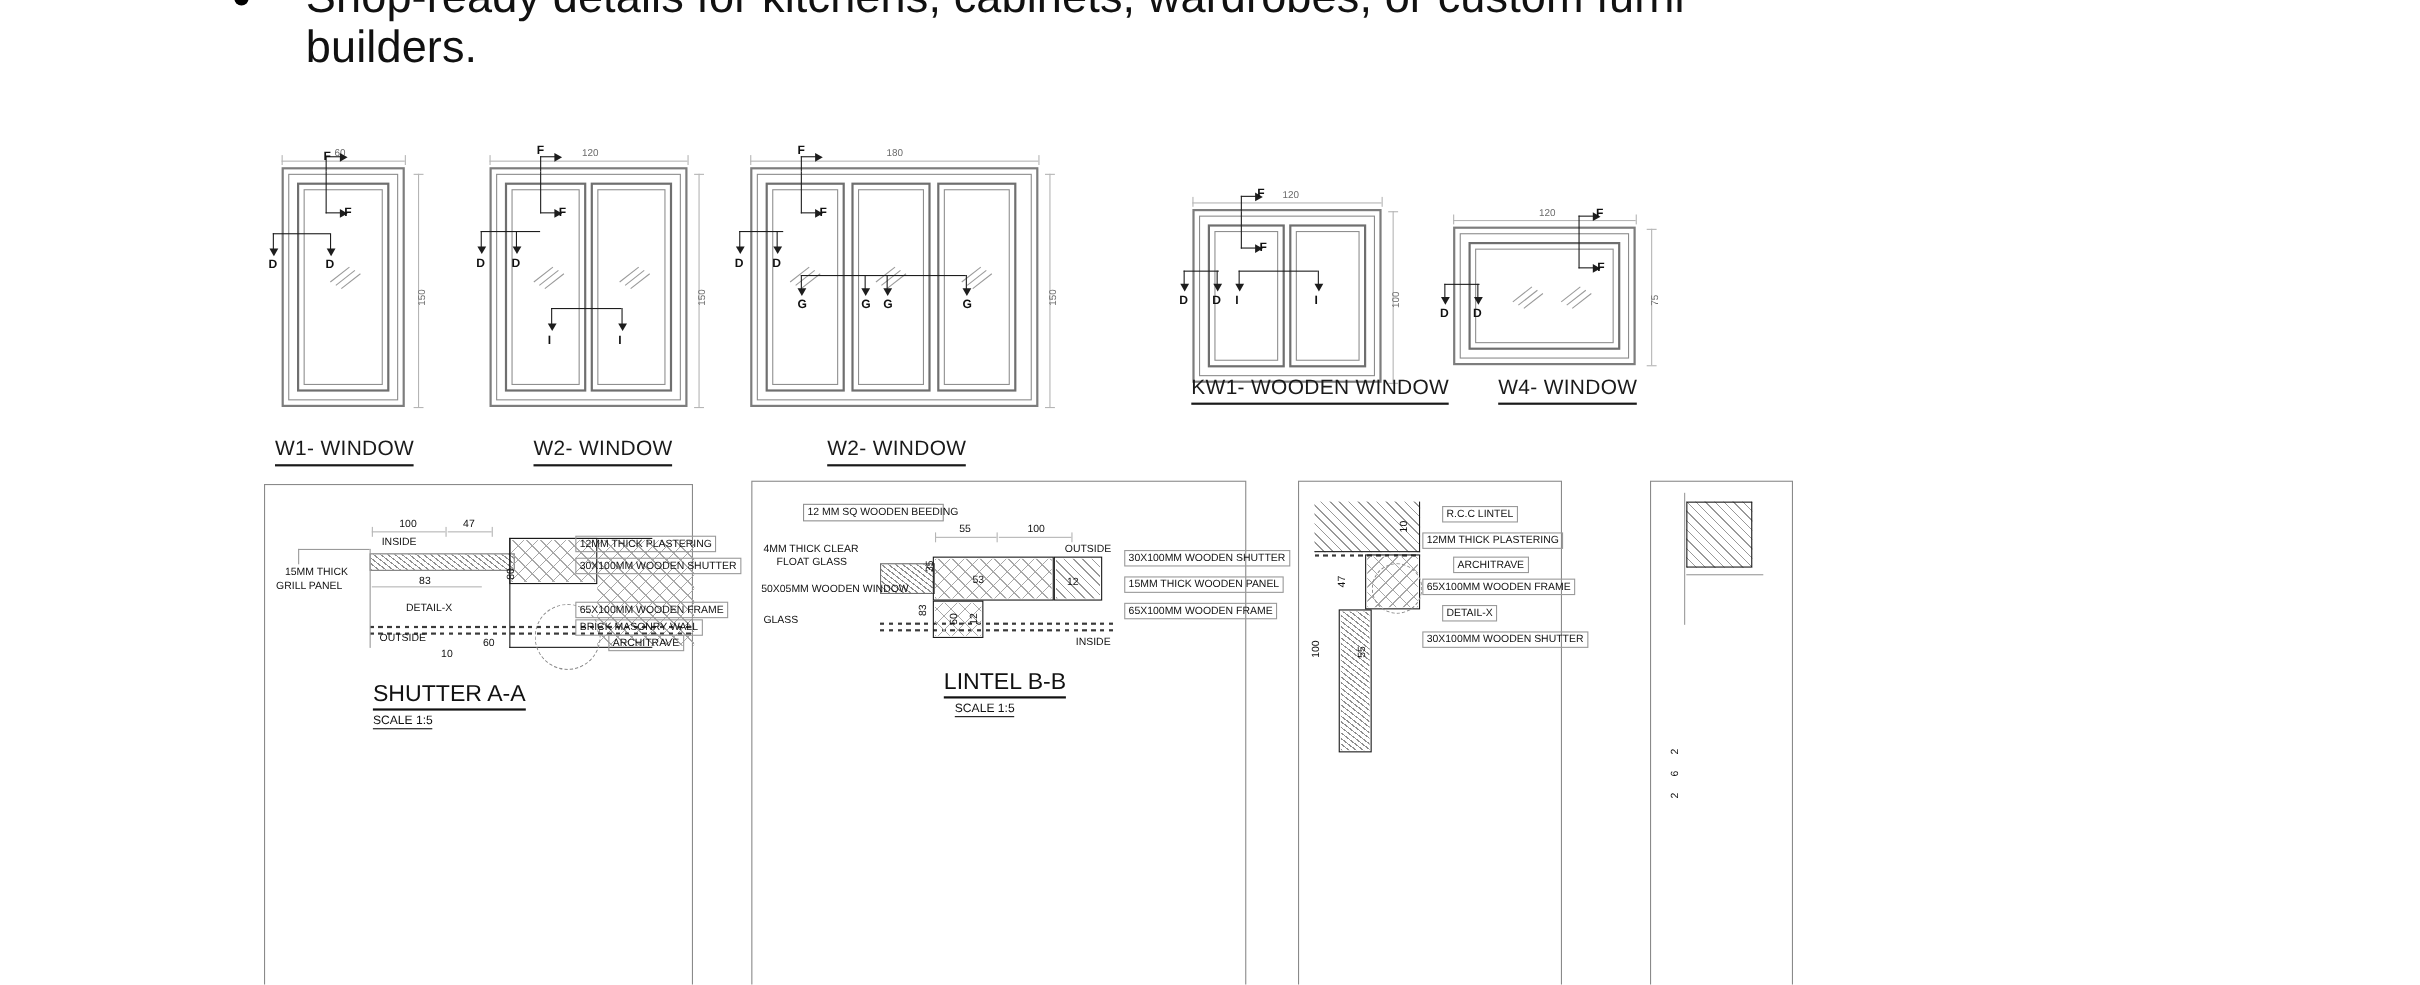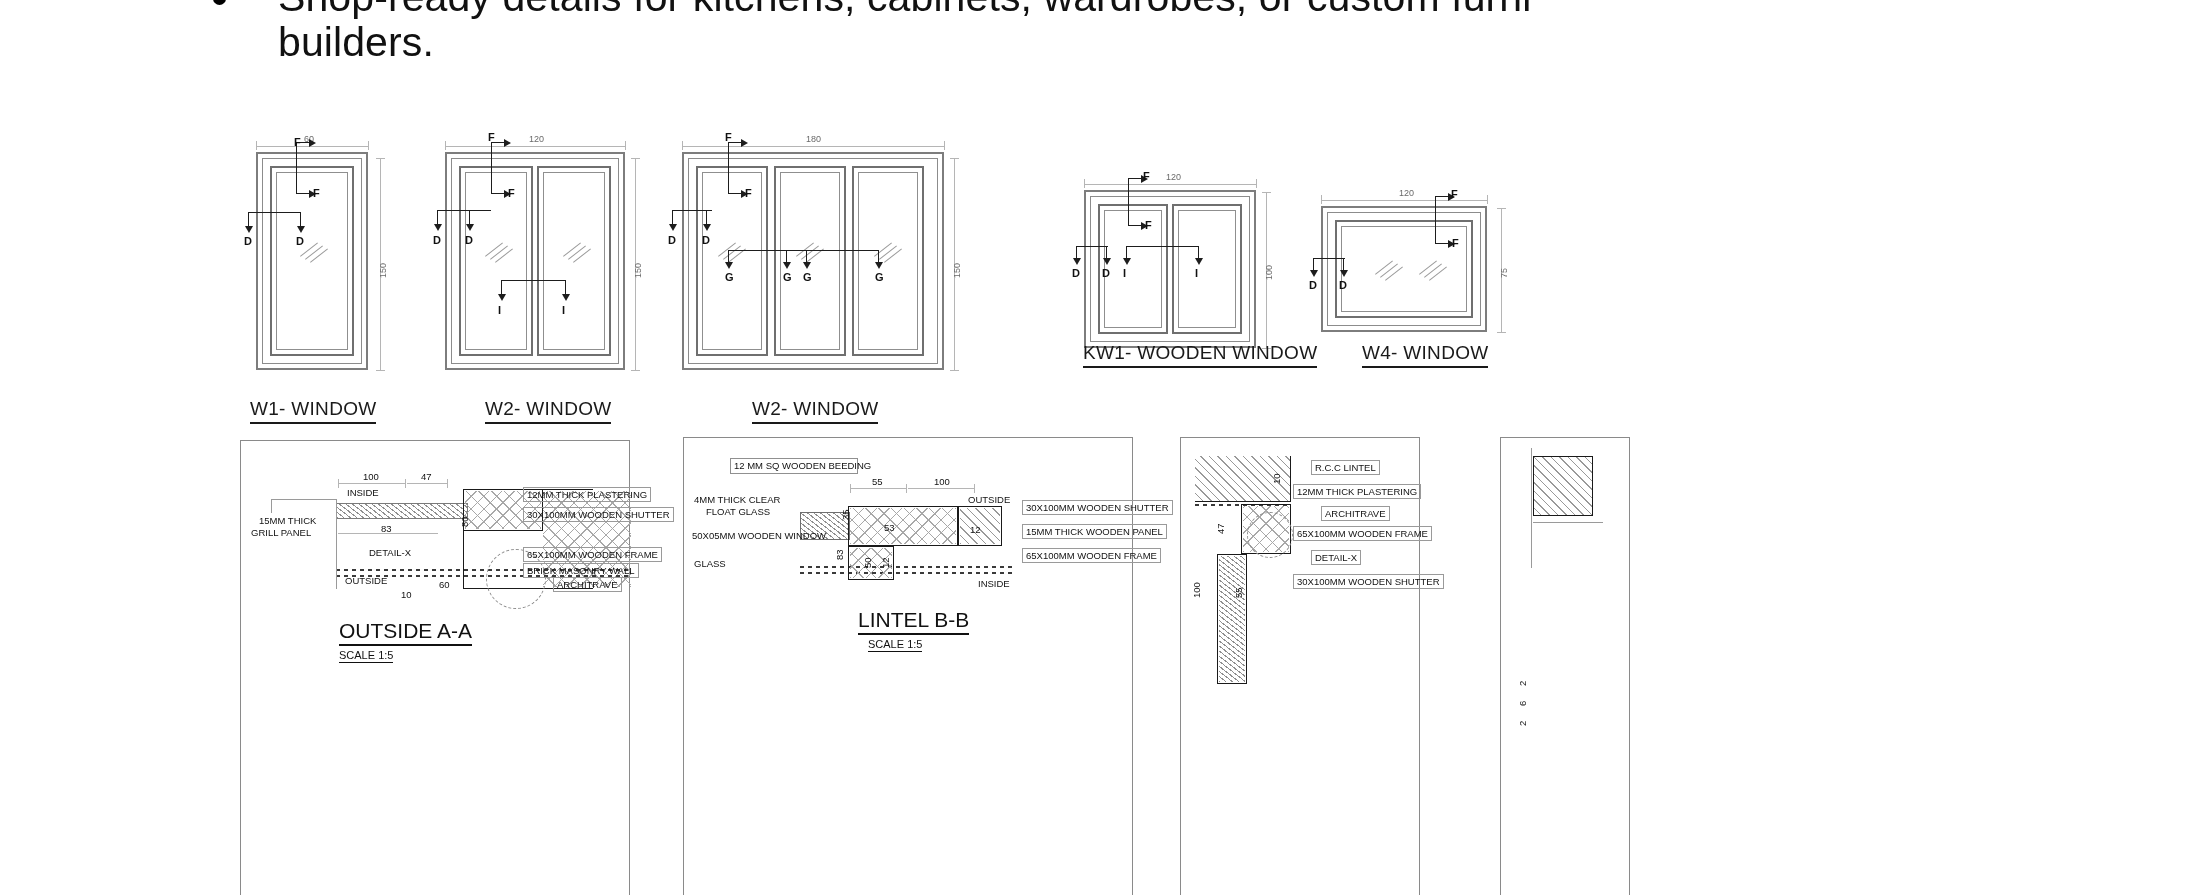--- a/index.html
+++ b/index.html
@@ -393,21 +393,21 @@
     <div class="ann" style="left:10px;top:86px;">GRILL PANEL</div>
     <div class="ann" style="left:128px;top:106px;">DETAIL-X</div>
     <div class="ann" style="left:104px;top:134px;">OUTSIDE</div>
 
     <div class="ann boxed" style="left:282px;top:46px;">12MM THICK PLASTERING</div>
     <div class="ann boxed" style="left:282px;top:66px;">30X100MM WOODEN SHUTTER</div>
     <div class="ann boxed" style="left:282px;top:82px;margin-top:40px;">BRICK MASONRY WALL</div>
     <div class="ann boxed" style="left:282px;top:106px;">65X100MM WOODEN FRAME</div>
     <div class="ann boxed" style="left:312px;top:136px;">ARCHITRAVE</div>
 
-    <div class="ptitle" style="left:98px;top:178px;">OUTSIDE A-A</div>
+    <div class="ptitle" style="left:98px;top:178px;">SHUTTER A-A</div>
     <div class="pscale" style="left:98px;top:208px;">SCALE 1:5</div>
   </div>
 
   <div class="panel" style="left:683px;top:327px;width:450px;height:460px;">
 
     <div class="thin-box" style="left:46px;top:20px;width:128px;height:16px;"></div>
     <div class="ann" style="left:50px;top:22px;">12 MM SQ WOODEN BEEDING</div>
 
     <div class="hatch-wood" style="left:116px;top:74px;width:48px;height:26px;border:1px solid #6f6f6f;"></div>
     <div class="solid-box" style="left:164px;top:68px;width:110px;height:40px;"></div>

